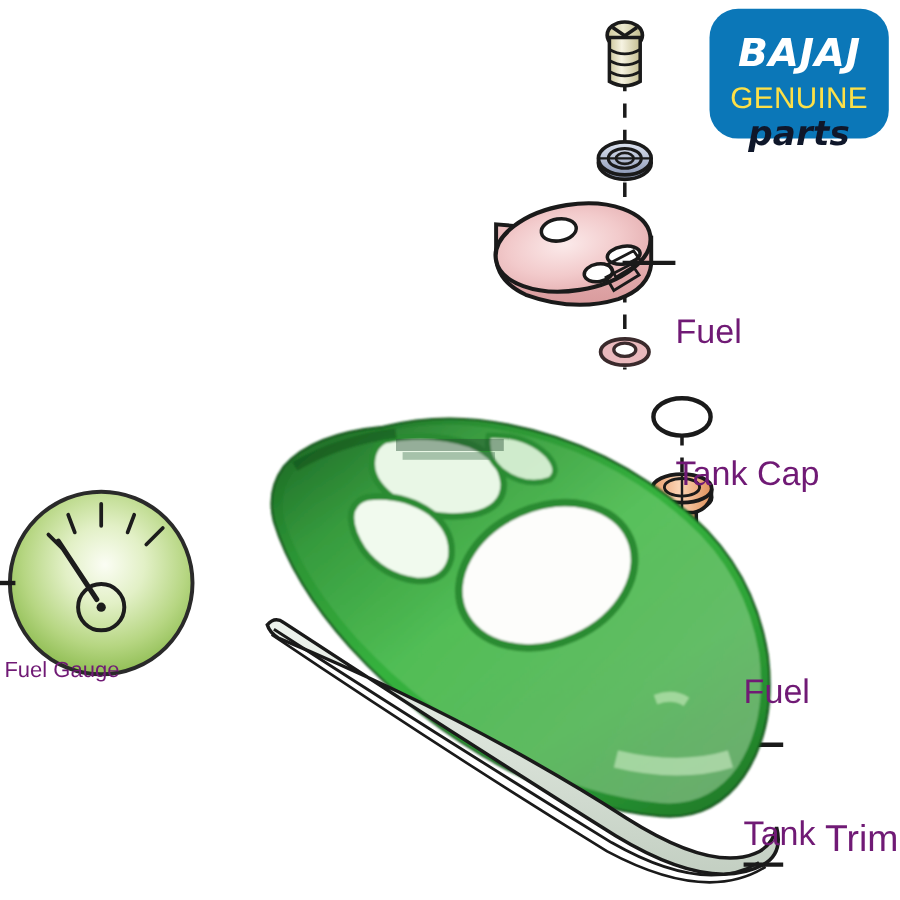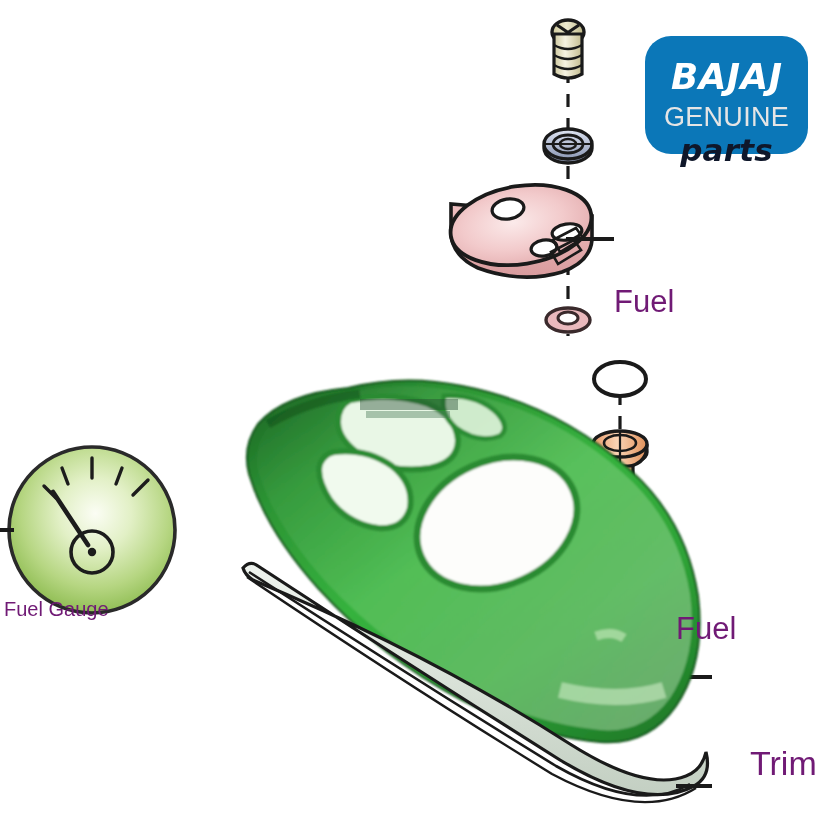--- a/index.html
+++ b/index.html
@@ -34,34 +34,33 @@
     height: 118px;
     background: #0b77b8;
     border-radius: 26px;
     box-sizing: border-box;
     display: flex;
     flex-direction: column;
     align-items: center;
     justify-content: flex-start;
     padding-top: 24px;
     user-select: none;
-    margin-top: 28px;
   }
   .logo-bajaj {
     color: #ffffff;
     font-family: "DejaVu Sans", sans-serif;
     font-weight: bold;
     font-style: italic;
     font-size: 35px;
     letter-spacing: 0.5px;
     line-height: 1;
     transform: scaleX(1.02);
   }
   .logo-genuine {
-    color: #e5e5e5;
+    color: #fde047;
     font-family: "Liberation Sans", sans-serif;
     font-weight: normal;
     font-size: 27px;
     line-height: 1;
     margin-top: 9px;
     letter-spacing: 0.3px;
   }
   .logo-parts {
     color: #0f172a;
     font-family: "DejaVu Sans", sans-serif;
@@ -313,24 +312,26 @@
     <div class="logo-genuine">GENUINE</div>
     <div class="logo-parts">parts</div>
     <div class="logo-rule-wrap">
       <div class="logo-rule"></div>
       <div class="logo-chevron"></div>
     </div>
   </div>
 
   <div class="label label-cap">
     <div>Fuel</div>
+    <div>Tank Cap</div>
   </div>
 
   <div class="label label-cover">
     <div>Fuel</div>
+    <div>Tank</div>
     
   </div>
 
   <div class="label label-trim">Trim</div>
 
   <div class="label label-gauge">Fuel Gauge</div>
 
 </div>
 
 </body></html>

